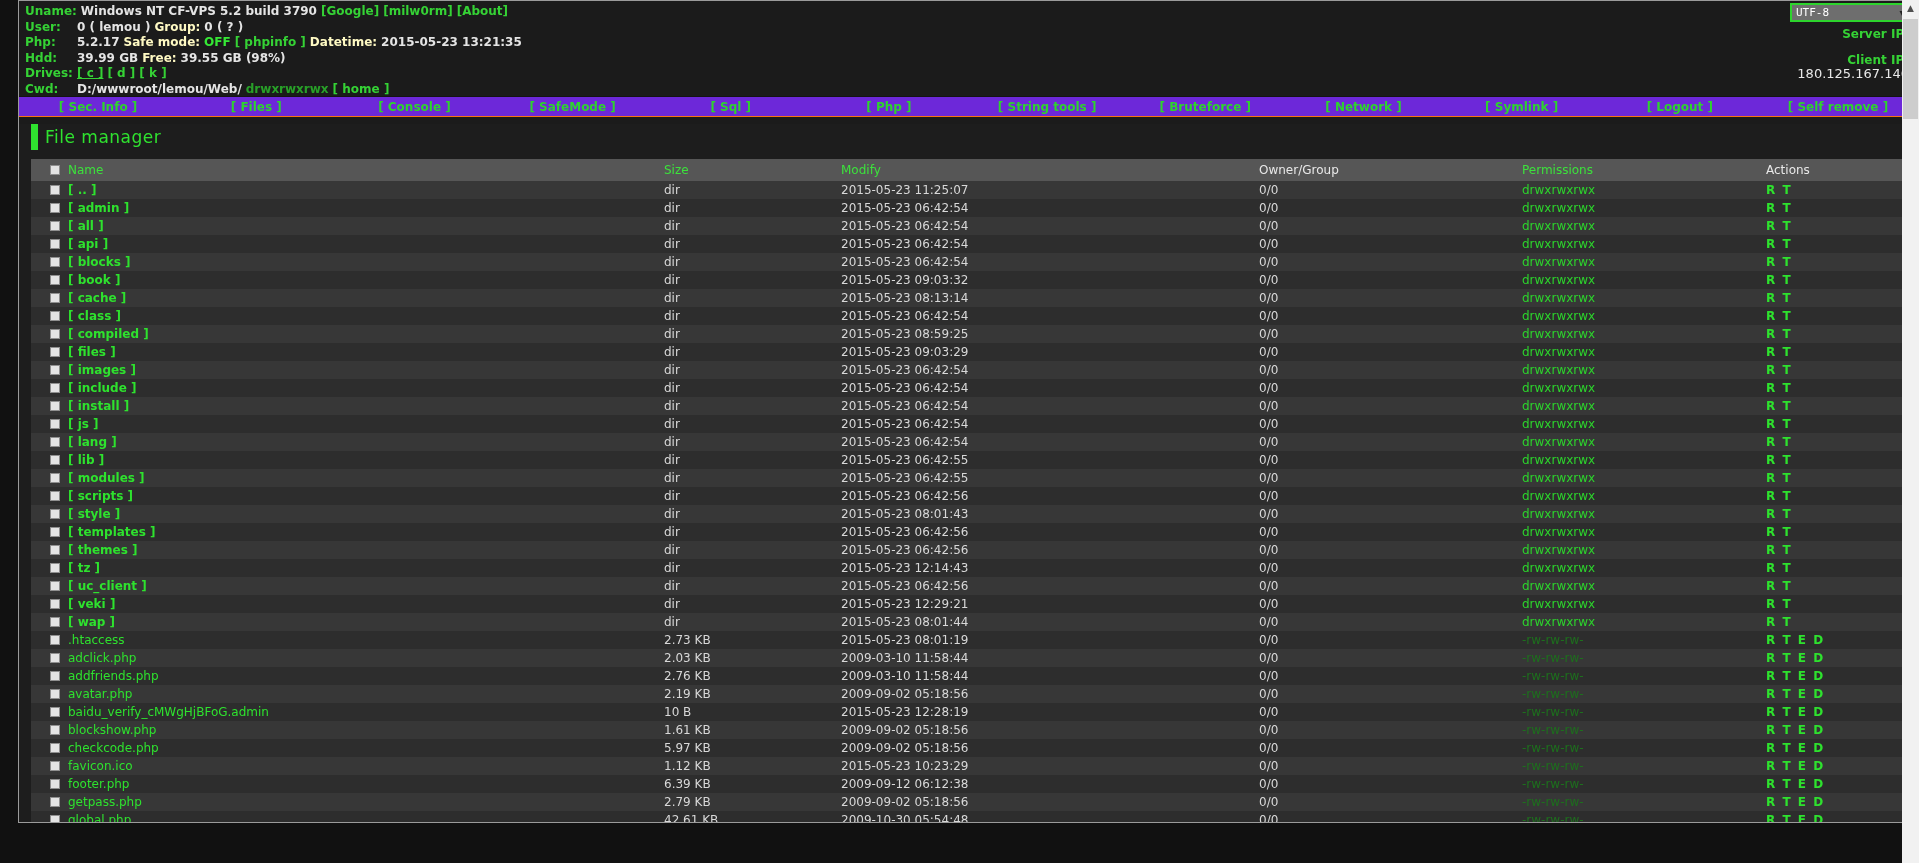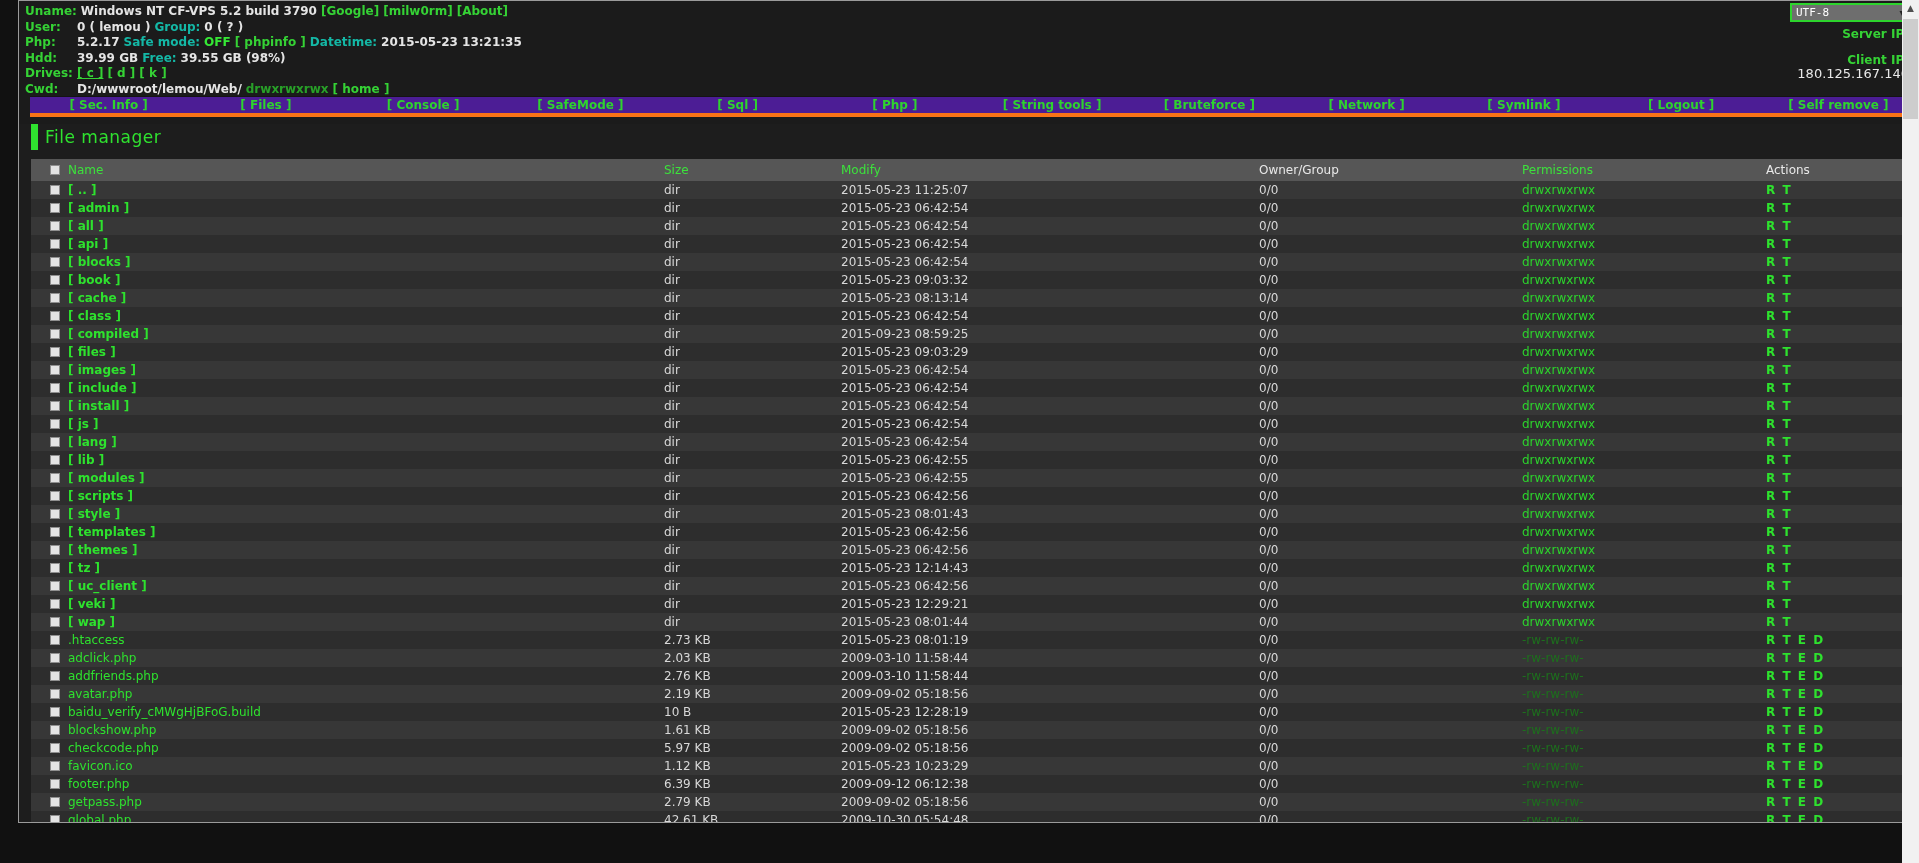--- a/index.html
+++ b/index.html
@@ -10,40 +10,40 @@
   }
   #frame {
     position:absolute; left:18px; top:0; width:1900px; height:823px;
     border:1px solid #9b9b9b; background:#1b1b1b; overflow:hidden;
   }
   
   #topbox { position:relative; height:95px; background:#1b1b1b; padding:3px 6px 0 6px; }
   .iline { font-size:12px; font-weight:bold; line-height:15.6px; white-space:nowrap; }
   .seg { margin-right:4px; }
   .lbl0 { display:inline-block; min-width:48px; color:#35d235; }
-  .lbl  { color:#14b8a6;text-align:center; }
+  .lbl  { color:#fef9c3;text-align:center; }
   .val  { color:#e4e4e4; }
   .lnk  { color:#35d235; text-decoration:none; cursor:pointer; }
   .lnku { text-decoration:underline; }
   .dim  { color:#28a028; }
   .off  { color:#35e835; }
   #rightbox { position:absolute; top:3px; right:8px; text-align:right; }
   #charset {
     width:118px; height:17px; background:#6e6e6e; border:1px solid #2dd42d;
     outline:1px solid #2dd42d; color:#fff; font-family:"DejaVu Sans Mono",monospace;
     font-size:11px; line-height:15px; text-align:left; padding:0 4px; position:relative;
     margin-left:auto;
   }
   #charset .arr { position:absolute; right:3px; top:1px; color:#222; font-size:9px; }
   .iplabel { color:#35d235; font-size:12px; font-weight:bold; line-height:13px; margin-top:7px; }
   .ipvalue { color:#e8e8e8; font-size:13px; line-height:13px; min-height:6px; }
   
   #navbar {
-    height:21px; background:#4c1d95; border-top:1px solid #141414; border-bottom:4px solid #f97316;
-    display:flex; align-items:center;margin-left:11px;
+    height:21px; background:#6d28d9; border-top:1px solid #141414; border-bottom:1px solid #f97316;
+    display:flex; align-items:center;
   }
   .navitem {
     flex:1 1 0; text-align:center; color:#2ed32e; font-size:12px; font-weight:bold;
     text-decoration:none; white-space:nowrap; cursor:pointer;
   }
   
   #content { position:relative; background:#1d1d1d; height:746px; }
   #fm-title-row { margin:7px 0 8px 12px; height:27px; white-space:nowrap; }
   #fm-bar { display:inline-block; width:7px; height:26px; background:#2fe22f; vertical-align:middle; margin-right:7px; }
   #fm-title { color:#2fe22f; font-size:17px; letter-spacing:0.5px; vertical-align:middle; }
@@ -238,21 +238,21 @@
             <td class="c-owner">0/0</td>
             <td class="c-perms">drwxrwxrwx</td>
             <td class="c-actions">R T</td>
           </tr>
 
           <tr class=" dir">
             <td class="c-first">
               <span class="cb"></span><a class="fname">[ compiled ]</a>
             </td>
             <td class="c-size">dir</td>
-            <td class="c-modify">2015-09-23 08:59:25</td>
+            <td class="c-modify">2015-05-23 08:59:25</td>
             <td class="c-owner">0/0</td>
             <td class="c-perms">drwxrwxrwx</td>
             <td class="c-actions">R T</td>
           </tr>
 
 
           <tr class=" dir">
             <td class="c-first">
               <span class="cb"></span><a class="fname">[ files ]</a>
             </td>
@@ -467,21 +467,21 @@
             </td>
             <td class="c-size">2.19 KB</td>
             <td class="c-modify">2009-09-02 05:18:56</td>
             <td class="c-owner">0/0</td>
             <td class="c-perms">-rw-rw-rw-</td>
             <td class="c-actions">R T E D</td>
           </tr>
 
           <tr class=" file">
             <td class="c-first">
-              <span class="cb"></span><a class="fname">baidu_verify_cMWgHjBFoG.build</a>
+              <span class="cb"></span><a class="fname">baidu_verify_cMWgHjBFoG.admin</a>
             </td>
             <td class="c-size">10 B</td>
             <td class="c-modify">2015-05-23 12:28:19</td>
             <td class="c-owner">0/0</td>
             <td class="c-perms">-rw-rw-rw-</td>
             <td class="c-actions">R T E D</td>
           </tr>
 
           <tr class=" file">
             <td class="c-first">

